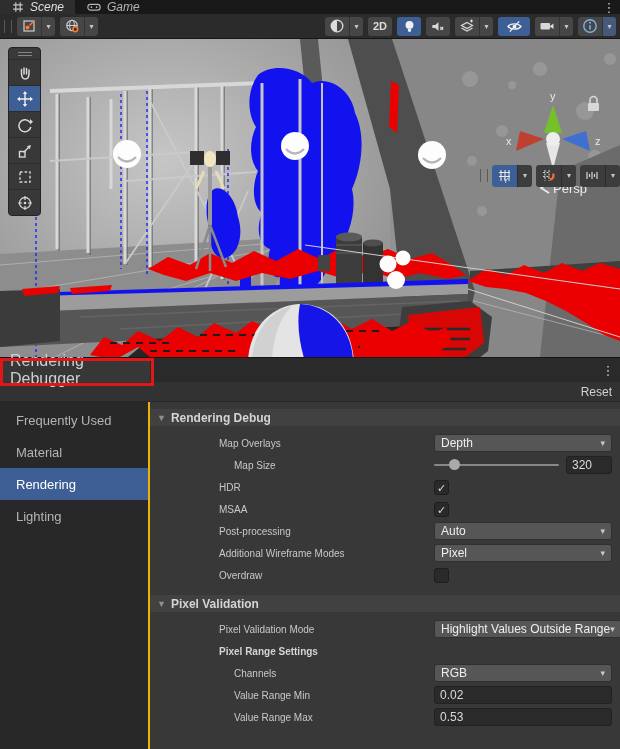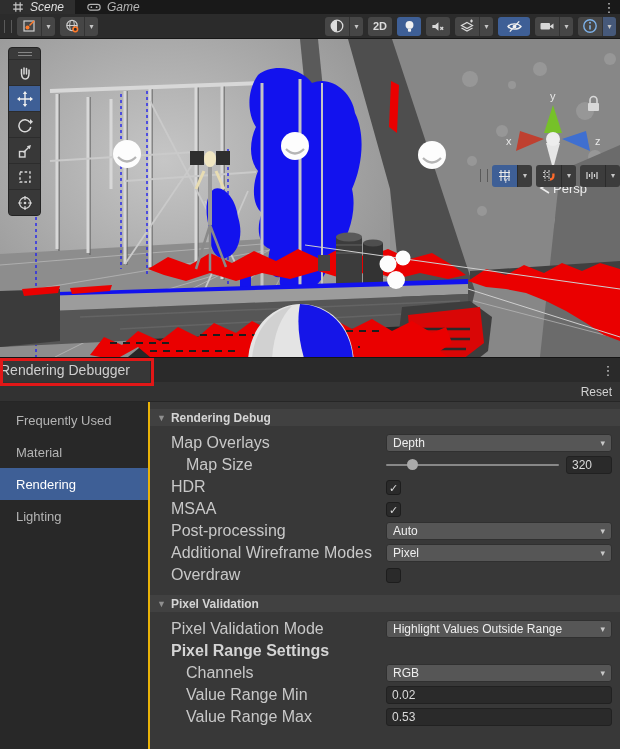--- a/index.html
+++ b/index.html
@@ -47,41 +47,41 @@
   .gridtb .g-main{height:22px;width:25px;background:#3c3c3c;border-radius:3px 0 0 3px;
                   display:flex;align-items:center;justify-content:center;}
   .gridtb .g-main.on{background:#3e5f96;}
   .gridtb .g-arrow{height:22px;width:14px;background:#3c3c3c;border-left:1px solid #2b2b2b;
                    border-radius:0 3px 3px 0;display:flex;align-items:center;justify-content:center;
                    color:#c6c6c6;font-size:8px;}
 
   
   .dbg-title{height:25px;background:#2a2a2a;display:flex;align-items:stretch;position:relative;flex:none;
              border-top:1px solid #151515;box-sizing:border-box;}
-  .dbg-tab{width:150px;background:#373737;display:flex;align-items:center;padding-left:0;
-           font-size:14px;color:#cfcfcf;box-sizing:border-box;}
+  .dbg-tab{width:150px;background:#373737;display:flex;align-items:center;padding-left:10px;
+           font-size:16px;color:#cfcfcf;box-sizing:border-box;}
   .red-box{position:absolute;left:0px;top:0px;width:148px;height:22px;border:3px solid #e11717;pointer-events:none;z-index:5;}
   .dbg-title .kebab{margin-left:auto;width:24px;display:flex;align-items:center;justify-content:center;
                     color:#c8c8c8;font-size:13px;}
   .dbg-toolbar{height:20px;background:#323232;border-bottom:1px solid #262626;display:flex;align-items:center;
                justify-content:flex-end;padding-right:8px;font-size:12px;color:#d2d2d2;flex:none;box-sizing:border-box;padding-left:44px;}
   .dbg-body{flex:1;display:flex;min-height:0;}
   .dbg-side{width:150px;background:#282828;border-right:2px solid #eab308;padding-top:2px;box-sizing:border-box;flex:none;}
   .side-item{height:32px;display:flex;align-items:center;padding-left:16px;font-size:13px;color:#b4b4b4;}
   .side-item.sel{background:#3e5f96;color:#ffffff;}
   .dbg-content{flex:1;background:#383838;padding-top:7px;overflow:hidden;}
 
   .sect-head{height:17px;margin:0 0 6px 0;background:#414141;display:flex;align-items:center;gap:5px;
              padding-left:7px;font-size:12px;font-weight:bold;color:#d4d4d4;}
   .sect-head .tri{font-size:9px;color:#8f8f8f;font-weight:normal;}
   .sect-head.second{margin-top:9px;}
 
   .row{display:flex;align-items:center;height:22px;padding:0 8px 0 21px;}
-  .row .lbl{width:215px;flex:none;font-size:16px;color:#c8c8c8;box-sizing:border-box;
-            white-space:nowrap;overflow:hidden;}
+  .row .lbl{width:215px;flex:none;font-size:10px;color:#c8c8c8;box-sizing:border-box;
+            white-space:nowrap;overflow:hidden;margin-left:48px;}
   .row.ind1 .lbl{padding-left:15px;}
   .row .lbl.bold{font-weight:bold;color:#d4d4d4;}
   .ctrl{flex:1;display:flex;align-items:center;min-width:0;}
 
   .dropdown{flex:1;height:18px;background:#565656;border:1px solid #303030;border-radius:3px;
             display:flex;align-items:center;justify-content:space-between;padding:0 6px;box-sizing:border-box;}
   .dropdown .val{font-size:12px;color:#eeeeee;white-space:nowrap;}
   .dropdown .arr{font-size:9px;color:#c9c9c9;}
 
   .checkbox{width:15px;height:15px;background:#2a2a2a;border:1px solid #1d1d1d;border-radius:3px;

